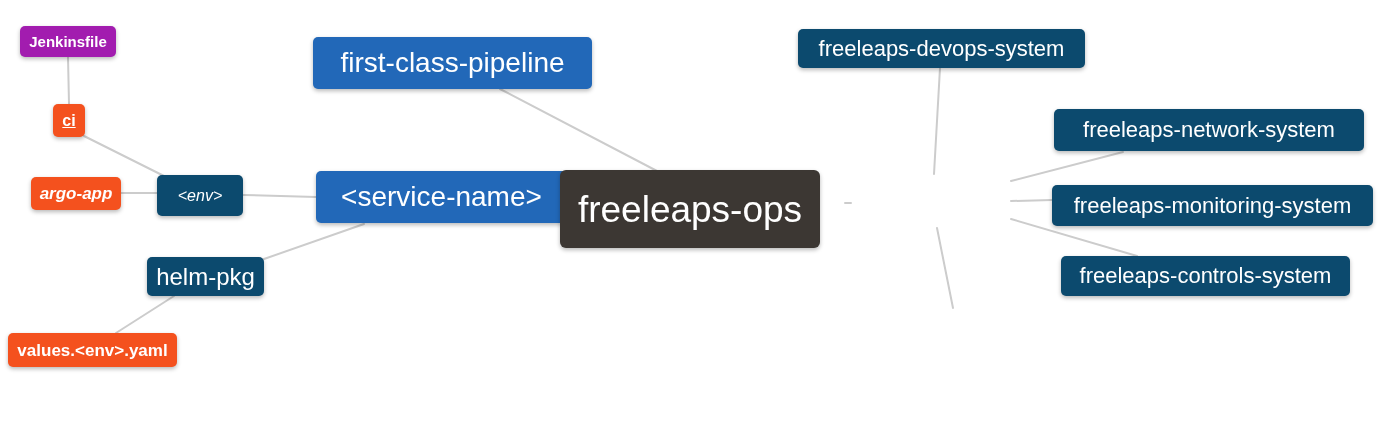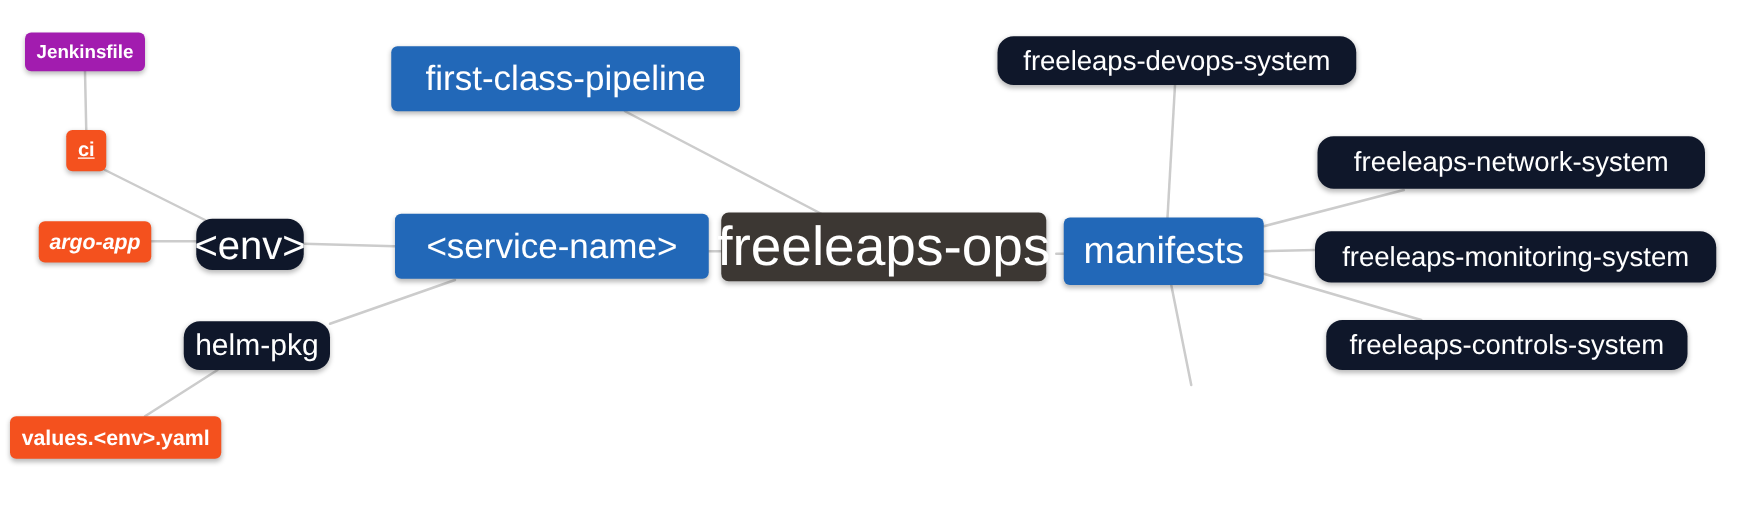--- a/index.html
+++ b/index.html
@@ -33,37 +33,37 @@
     align-items: center;
     justify-content: center;
     color: #ffffff;
     border-radius: 5px;
     box-shadow: 0 2px 4px rgba(0,0,0,0.28);
     white-space: nowrap;
     cursor: default;
     line-height: 1;
   }
   .c-blue   { background: #2268b8; }
-  .c-green  { background: #0f172a; border-radius: 13px; }
+  .c-green  { background: #0c4a6e; }
   .c-orange { background: #a21caf; }
   .c-red    { background: #f4511e; }
   .c-dark   { background: #3c3733; }
 
   .fw-bold  { font-weight: 700; }
 
   
   #n-jenkinsfile   { left: 20px;   top: 26px;  width: 96px;  height: 31px; font-size: 15px; }
   #n-ci            { left: 53px;   top: 104px; width: 32px;  height: 33px; font-size: 16px; text-decoration: underline; }
   #n-argo-app      { left: 31px;   top: 177px; width: 90px;  height: 33px; font-size: 17px; font-style: italic; }
-  #n-env           { left: 157px;  top: 175px; width: 86px;  height: 41px; font-size: 32px; }
+  #n-env           { left: 157px;  top: 175px; width: 86px;  height: 41px; font-size: 16px; font-style: italic; }
   #n-helm-pkg      { left: 147px;  top: 257px; width: 117px; height: 39px; font-size: 24px; }
   #n-values        { left: 8px;    top: 333px; width: 169px; height: 34px; font-size: 17px; }
   #n-pipeline      { left: 313px;  top: 37px;  width: 279px; height: 52px; font-size: 28px; }
   #n-service-name  { left: 316px;  top: 171px; width: 251px; height: 52px; font-size: 28px; }
-  #n-freeleaps-ops { left: 577px;  top: 170px; width: 260px; height: 55px; font-size: 44px; border-radius: 6px; }
+  #n-freeleaps-ops { left: 560px;  top: 170px; width: 260px; height: 78px; font-size: 37px; border-radius: 6px; }
   #n-manifests     { left: 851px;  top: 174px; width: 160px; height: 54px; font-size: 30px; }
   #n-devops        { left: 798px;  top: 29px;  width: 287px; height: 39px; font-size: 22px; }
   #n-network       { left: 1054px; top: 109px; width: 310px; height: 42px; font-size: 22px; }
   #n-monitoring    { left: 1052px; top: 185px; width: 321px; height: 41px; font-size: 22px; }
   #n-controls      { left: 1061px; top: 256px; width: 289px; height: 40px; font-size: 22px; }
   #n-storage       { left: 815px;  top: 308px; width: 288px; height: 39px; font-size: 22px; }
 </style>
 </head>
 <body>
 
@@ -88,19 +88,18 @@
 
   <div class="node c-orange fw-bold" id="n-jenkinsfile">Jenkinsfile</div>
   <div class="node c-red fw-bold" id="n-ci">ci</div>
   <div class="node c-red fw-bold" id="n-argo-app">argo-app</div>
   <div class="node c-green" id="n-env">&lt;env&gt;</div>
   <div class="node c-green" id="n-helm-pkg">helm-pkg</div>
   <div class="node c-blue" id="n-pipeline">first-class-pipeline</div>
   <div class="node c-red fw-bold" id="n-values">values.&lt;env&gt;.yaml</div>
   <div class="node c-blue" id="n-service-name">&lt;service-name&gt;</div>
   <div class="node c-dark" id="n-freeleaps-ops">freeleaps-ops</div>
-  <div class="node c-blue" id="n-manifests">manifests</div>
   <div class="node c-green" id="n-devops">freeleaps-devops-system</div>
   <div class="node c-green" id="n-network">freeleaps-network-system</div>
   <div class="node c-green" id="n-monitoring">freeleaps-monitoring-system</div>
   <div class="node c-green" id="n-controls">freeleaps-controls-system</div>
 
 </div>
 
 </body></html>

